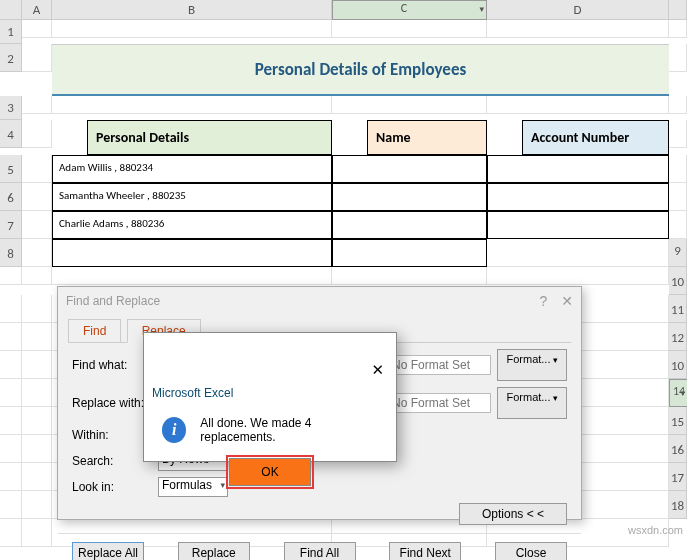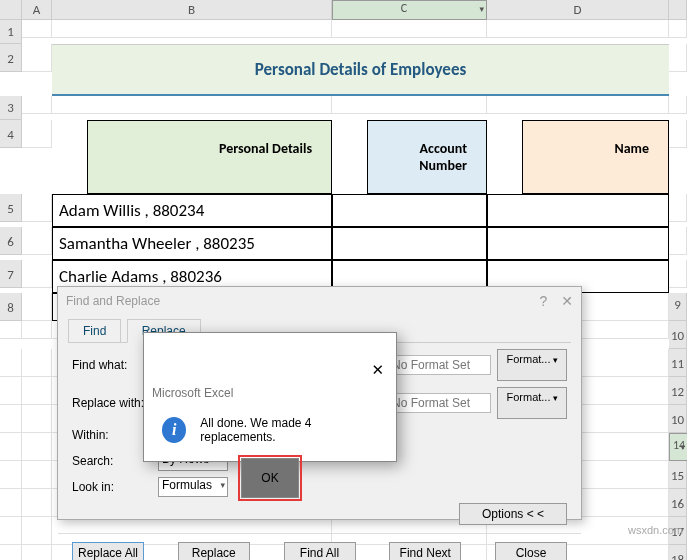--- a/index.html
+++ b/index.html
@@ -12,55 +12,55 @@
 .col-h.sel { background: #d5e6d5; }
 .row-h { background: #e6e6e6; border-right: 1px solid #ccc; border-bottom: 1px solid #ccc; text-align: center; font-size: 13px; color: #555; padding: 4px 2px; }
 .row-h.tall { height: 28px; line-height: 22px; }
 .row-h.sel { background: #d5e6d5; }
 .cell { border-right: 1px solid #e0e0e0; border-bottom: 1px solid #e0e0e0; padding: 4px 6px; height: 28px; background: #fff; }
 .cell.short { height: 18px; }
 .cell.empty { }
 
 
 .title-row { grid-column: 3 / 6; background: #e9f2e3; border-top: 1px solid #ccc; border-bottom: 2px solid #4889b3; text-align: center; font-weight: bold; color: #245981; font-size: 17px; padding: 14px; }
-.th { background: #e2efd8; border: 1px solid #000; text-align: right; font-weight: bold; padding: 19px; margin-left: 35px; }
+.th { background: #e2efd8; border: 1px solid #000; text-align: left; font-weight: bold; padding: 8px; margin-left: 35px; }
 .th.name { background: #fdebd8; }
 .th.acct { background: #ddebf4; }
-.td { border: 1px solid #000; padding: 5px 6px; font-size: 17px; }
+.td { border: 1px solid #000; padding: 5px 6px; font-size: 11px; }
 
 
 .dialog { position: absolute; left: 57px; top: 286px; width: 525px; height: 234px; background: #f0f0f0; border: 1px solid #aaa; box-shadow: 3px 3px 10px rgba(0,0,0,.25); font-family: 'Segoe UI', Tahoma, sans-serif; font-size: 12px; }
 .dlg-title { padding: 6px 8px; color: #999; display: flex; justify-content: space-between; align-items: center; }
 .dlg-title-r { display: flex; gap: 14px; color: #999; font-size: 14px; }
 .tabs { margin: 4px 10px 0 10px; border-bottom: 1px solid #ccc; }
-.tab { display: inline-block; padding: 4px 14px; border: 1px solid #ccc; border-bottom: none; background: #f0f0f0; margin-right: 2px; color: #0c4a6e; }
+.tab { display: inline-block; padding: 4px 14px; border: 1px solid #ccc; border-bottom: none; background: #f0f0f0; margin-right: 2px; color: #c2410c; }
 .tab.active { background: #f0f0f0; border-bottom: 1px solid #f0f0f0; margin-bottom: -1px; }
 .form-row { display: flex; align-items: center; margin: 6px 14px; gap: 6px; }
 .form-row label { width: 80px; }
 .txt { flex: 1; height: 20px; border: 1px solid #bbb; background: #fff; padding: 1px 3px; }
 .fmt-box { width: 120px; height: 20px; border: 1px solid #bbb; background: #fff; text-align: center; line-height: 18px; color: #777; }
 .fmt-btn { width: 70px; height: 32px; border: 1px solid #999; background: #e8e8e8; font-size: 11px; text-align: center; line-height: 18px; }
 .fmt-btn::after { content: " ▾"; font-size: 9px; }
 .sel { height: 20px; border: 1px solid #999; background: #fff; padding: 0 14px 0 3px; font-size: 12px; position: relative; }
 .sel::after { content: "▾"; position: absolute; right: 2px; top: 2px; font-size: 9px; color: #555; }
 .opts-row { display: flex; justify-content: flex-end; margin: 2px 14px 8px 14px; }
 .btn { display: inline-block; border: 1px solid #999; background: #e8e8e8; padding: 3px 0; width: 72px; text-align: center; font-size: 12px; }
 .btn-row { display: flex; justify-content: space-between; padding: 8px 14px; border-top: 1px solid #ddd; gap: 8px; }
 .btn-row .btn { flex: 0 0 auto; }
 .default-btn { border: 1px solid #5b9bd5; }
 
 
 .alert { position: absolute; left: 143px; top: 332px; width: 254px; height: 130px; background: #fff; border: 1px solid #888; box-shadow: 4px 4px 14px rgba(0,0,0,.35); font-family: 'Segoe UI', Tahoma, sans-serif; font-size: 12px; z-index: 5; }
 .alert-hdr { display: flex; justify-content: space-between; align-items: center; padding: 6px 8px; }
-.alert-hdr span:first-child { color: #737373; margin-top: 47px; }
+.alert-hdr span:first-child { color: #0c4a6e; margin-top: 47px; }
 .alert-x { font-size: 15px; padding: 0 4px; }
 .alert-body { display: flex; align-items: center; gap: 14px; padding: 10px 18px 14px 18px; }
 .info-icon { width: 26px; height: 26px; border-radius: 50%; background: #2e78d2; color: #fff; text-align: center; font-style: italic; font-weight: bold; font-family: Georgia, serif; font-size: 16px; line-height: 26px; }
 .alert-foot { text-align: center; padding-bottom: 12px; }
-.ok-btn { display: inline-block; width: 58px; border: 1px solid #888; background: #737373; padding: 12px 0; outline: 2px solid #e43a3a; outline-offset: 1px; }
+.ok-btn { display: inline-block; width: 82px; border: 1px solid #888; background: #f97316; padding: 6px 0; outline: 2px solid #e43a3a; outline-offset: 1px; }
 
 .watermark { position: absolute; right: 4px; bottom: 24px; font-size: 11px; color: #aaa; font-family: Arial; }
 </style>
 </head>
 <body>
 
 <div class="col-headers">
   <div class="col-h"></div>
   <div class="col-h">A</div>
   <div class="col-h">B</div>
@@ -86,22 +86,22 @@
   <div class="row-h">3</div>
   <div class="cell short empty"></div>
   <div class="cell short empty"></div>
   <div class="cell short empty"></div>
   <div class="cell short empty"></div>
   <div class="cell short empty"></div>
 
   <div class="row-h tall">4</div>
   <div class="cell empty"></div>
   <div class="th">Personal Details</div>
+  <div class="th name">Name</div>
   <div class="th acct">Account Number</div>
-  <div class="th name">Name</div>
   <div class="cell empty"></div>
 
   <div class="row-h tall">5</div>
   <div class="cell empty"></div>
   <div class="td">Adam Willis , 880234</div>
   <div class="td"></div>
   <div class="td"></div>
   <div class="cell empty"></div>
 
   <div class="row-h tall">6</div>

